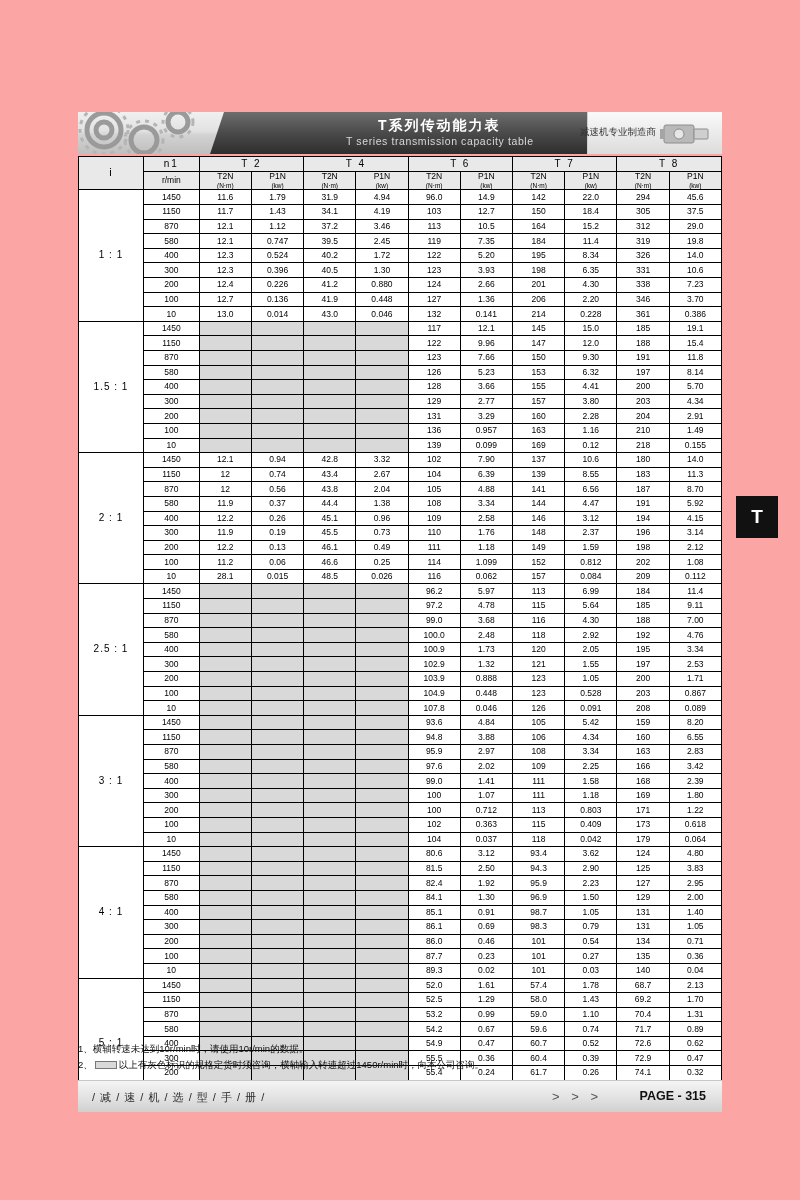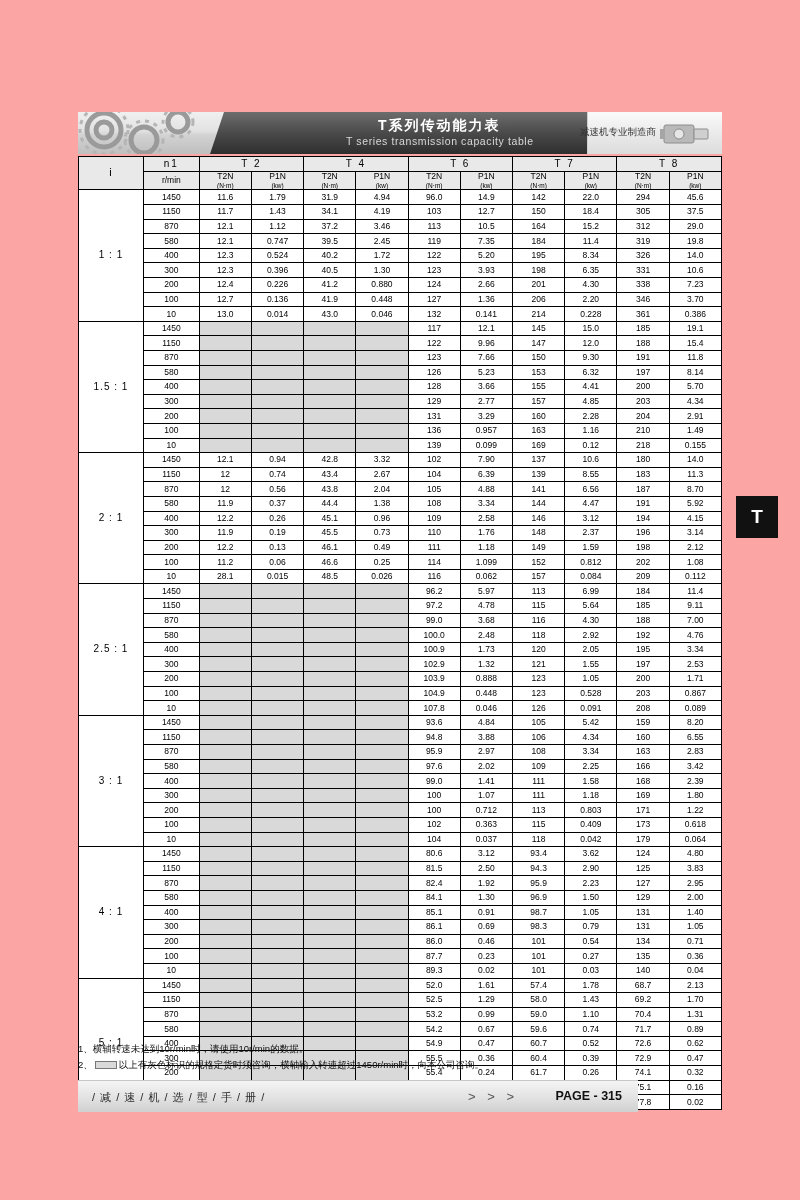--- a/index.html
+++ b/index.html
@@ -110,21 +110,21 @@
     font-size: 9.5px; color: #111; line-height: 16px;
   }
   .notes .swatch {
     display: inline-block; width: 22px; height: 8px;
     background: #d9d9d9; border: 1px solid #777; vertical-align: middle;
     margin: 0 2px;
   }
   
   .footer {
     position: absolute;
-    left: 78px; top: 1080px; width: 560px; height: 32px;
+    left: 78px; top: 1080px; width: 644px; height: 32px;
     background: linear-gradient(to bottom,#f4f4f4,#e2e2e2 55%,#d0d0d0);
     border-top: 1px solid #c8c8c8;
   }
   .footer .fl {
     position: absolute; left: 14px; top: 9px;
     font-size: 11px; color: #2b2b2b; letter-spacing: 1px;
   }
   .footer .arrows {
     position: absolute; right: 120px; top: 8px;
     font-size: 13px; color: #555; letter-spacing: 4px;
@@ -380,21 +380,21 @@
         </tr>
         <tr>
           <td class="ncol rpm">300</td>
           <td class="vcol blank"></td>
           <td class="vcol blank"></td>
           <td class="vcol blank"></td>
           <td class="vcol blank"></td>
           <td class="vcol">129</td>
           <td class="vcol">2.77</td>
           <td class="vcol">157</td>
-          <td class="vcol">4.85</td>
+          <td class="vcol">3.80</td>
           <td class="vcol">203</td>
           <td class="vcol">4.34</td>
         </tr>
         <tr>
           <td class="ncol rpm">200</td>
           <td class="vcol blank"></td>
           <td class="vcol blank"></td>
           <td class="vcol blank"></td>
           <td class="vcol blank"></td>
           <td class="vcol">131</td>

